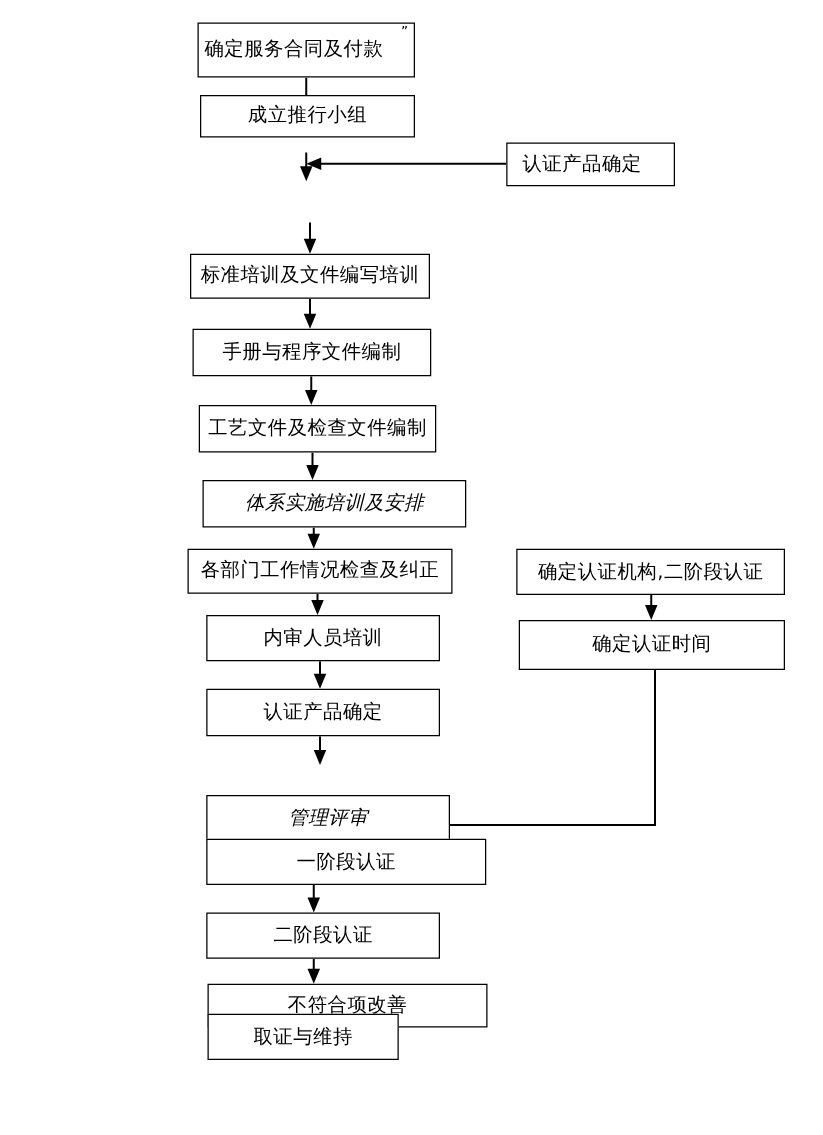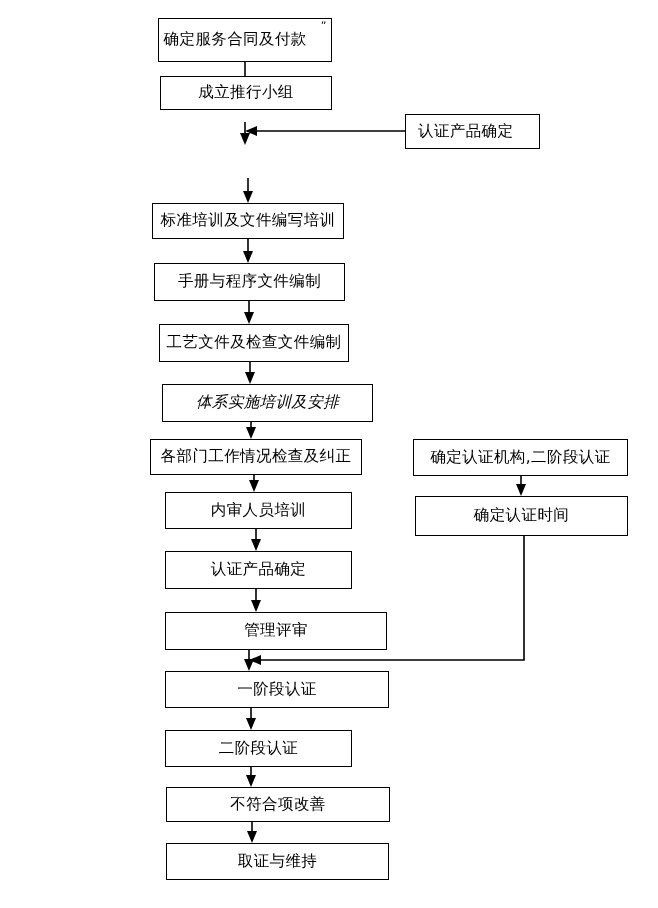--- a/index.html
+++ b/index.html
@@ -204,37 +204,37 @@
   </div>
 
   <div class="node" style="left:165px; top:492px; width:187px; height:37px;">
     <span class="label">内审人员培训</span>
   </div>
 
   <div class="node" style="left:165px; top:551px; width:187px; height:38px;">
     <span class="label">认证产品确定</span>
   </div>
 
-  <div class="node" style="left:165px; top:612px; width:222px; height:38px;">
+  <div class="node" style="left:165px; top:636px; width:195px; height:38px;font-style:italic;">
     <span class="label">管理评审</span>
   </div>
 
   <div class="node" style="left:165px; top:671px; width:224px; height:37px;">
     <span class="label">一阶段认证</span>
   </div>
 
   <div class="node" style="left:165px; top:730px; width:187px; height:37px;">
     <span class="label">二阶段认证</span>
   </div>
 
   <div class="node" style="left:166px; top:787px; width:224px; height:35px;">
     <span class="label">不符合项改善</span>
   </div>
 
-  <div class="node" style="left:166px; top:843px; width:223px; height:37px;text-align:right;">
+  <div class="node" style="left:166px; top:811px; width:153px; height:37px;text-align:right;">
     <span class="label">取证与维持</span>
   </div>
 
   <div class="node left-align" style="left:405px; top:114px; width:135px; height:35px;">
     <span class="label">认证产品确定</span>
   </div>
 
   <div class="node" style="left:413px; top:439px; width:215px; height:37px;">
     <span class="label">确定认证机构,二阶段认证</span>
   </div>

